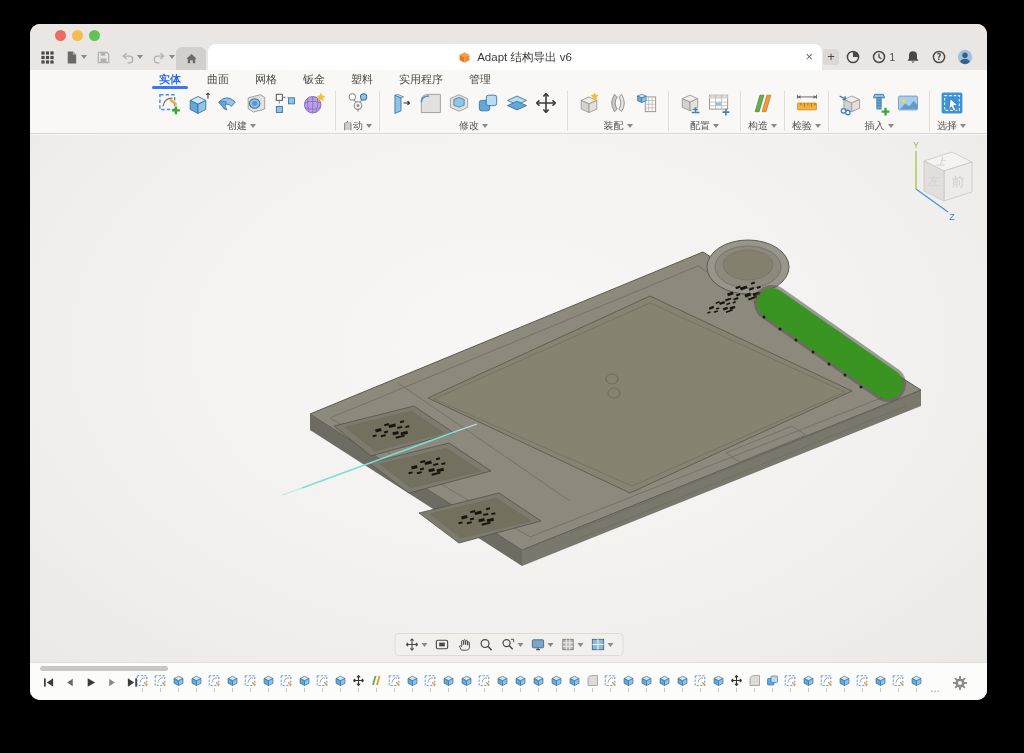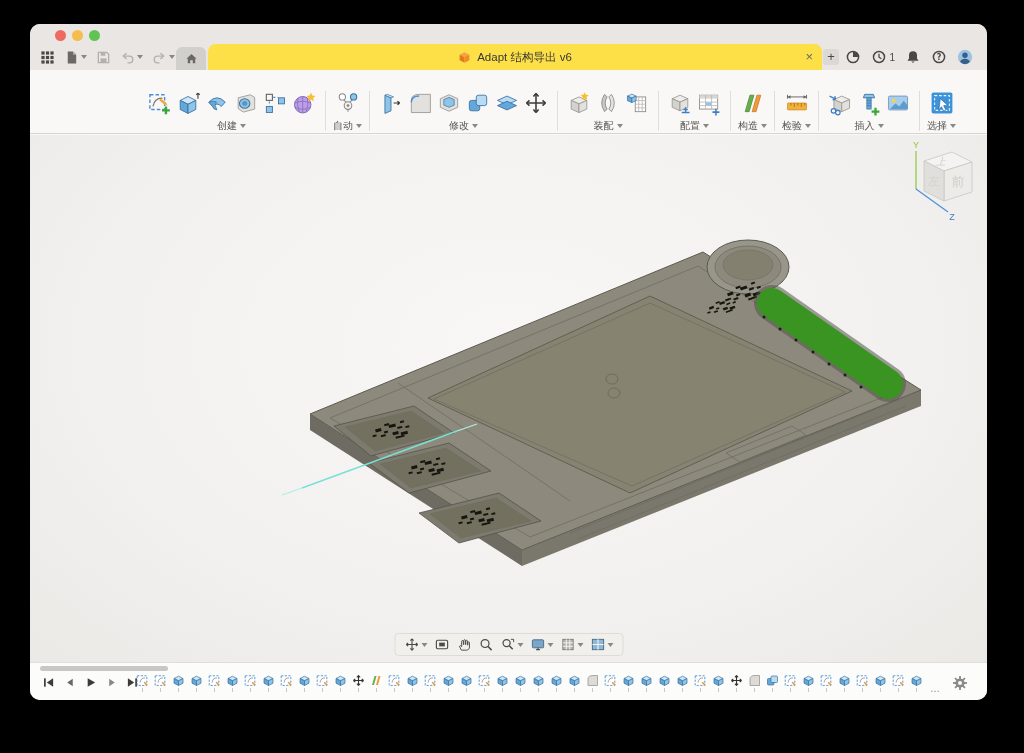--- a/index.html
+++ b/index.html
@@ -14,41 +14,41 @@
   .tl.green{left:59px;background:#61c354;}
   
   .tabrow{position:absolute;left:0;top:20px;right:0;height:26px;background:#e9e6e3;}
   .quick-icons{position:absolute;left:10px;top:3px;height:20px;display:flex;align-items:center;gap:9px;}
   .qbtn{display:flex;align-items:center;gap:2px;}
   .qbtn svg{width:15px;height:15px;display:block;}
   .caret{width:0;height:0;border-left:3px solid transparent;border-right:3px solid transparent;border-top:4px solid #8a8884;}
   .home-tab{position:absolute;left:146px;top:3px;width:30px;height:23px;background:#d2d0cc;
     border-radius:6px 6px 0 0;display:flex;align-items:center;justify-content:center;}
   .home-tab svg{width:13px;height:13px;}
-  .doc-tab{position:absolute;left:178px;right:165px;top:0;height:26px;background:#fde047;
+  .doc-tab{position:absolute;left:178px;right:165px;top:0;height:26px;background:#ffffff;
     border-radius:8px 8px 0 0;display:flex;align-items:center;justify-content:center;gap:6px;
     font-size:11.5px;color:#3a3835;}
   .doc-tab svg{width:13px;height:13px;}
   .doc-close{position:absolute;right:9px;top:5px;font-size:13px;color:#6b6965;line-height:16px;}
   .new-tab{position:absolute;right:148px;top:5px;width:16px;height:16px;background:#dbd8d5;border-radius:3px;
     text-align:center;line-height:15px;font-size:13px;color:#4a4845;}
   .right-icons{position:absolute;right:14px;top:3px;height:20px;display:flex;align-items:center;gap:10px;}
   .ricon{display:flex;align-items:center;gap:2px;}
   .ricon svg{width:16px;height:16px;display:block;}
   .badge{font-size:10px;color:#4a4845;}
   
   .toolbar{position:absolute;left:0;top:46px;right:0;height:64px;background:#f9f8f7;border-bottom:1px solid #d8d6d3;box-sizing:border-box;}
   .workspace-btn{position:absolute;left:16px;top:8px;width:80px;height:44px;background:#fff;
     border:1px solid #d2d0cc;border-radius:6px;font-size:12px;color:#3a3835;
     display:flex;align-items:center;justify-content:center;gap:6px;}
   .ribbon-tabs{position:absolute;left:116px;top:1px;height:17px;display:flex;}
   .rtab{padding:0 13px;font-size:11px;color:#4c4a47;line-height:17px;position:relative;white-space:nowrap;}
   .rtab.active{color:#2a6df4;font-weight:bold;}
   .rtab.active::after{content:"";position:absolute;left:6px;right:6px;bottom:-1px;height:3px;background:#3b77ee;border-radius:2px;}
-  .ribbon-groups{position:absolute;left:112px;top:19px;height:44px;display:flex;align-items:flex-start;}
+  .ribbon-groups{position:absolute;left:122px;top:19px;height:44px;display:flex;align-items:flex-start;}
   .group{display:flex;flex-direction:column;align-items:center;padding:0 3px;}
   .g-icons{display:flex;gap:1px;height:29px;}
   .tool-btn{width:28px;height:28px;display:flex;align-items:center;justify-content:center;border-radius:3px;}
   .tool-btn svg{width:26px;height:26px;display:block;}
   .g-label{font-size:10px;color:#55534f;margin-top:1px;display:flex;align-items:center;gap:3px;white-space:nowrap;}
   .vdiv{width:1px;height:40px;background:#dfddda;margin:2px 4px 0;}
   
   .viewport{position:absolute;left:0;top:111px;right:0;height:527px;
     background:radial-gradient(ellipse at 50% 40%, #f8f7f5 0%, #f2f1ef 60%, #eae9e6 100%);}
   .model-svg{position:absolute;left:0;top:0;}
@@ -201,20 +201,29 @@
               <circle cx="8" cy="8" r="7.2" fill="#9fc3e0"></circle>
               <circle cx="8" cy="6.2" r="2.7" fill="#35608a"></circle>
               <path d="M3 12.8 a5.6 5.6 0 0 1 10 0 A7.2 7.2 0 0 1 8 15.2 A7.2 7.2 0 0 1 3 12.8 Z" fill="#35608a"></path>
             </svg>
           </span>
         </div>
       </div>
   </div>
 
   <div class="toolbar">
+    <div class="ribbon-tabs" id="ribbon-tabs">
+        <div class="rtab active">实体</div>
+        <div class="rtab">曲面</div>
+        <div class="rtab">网格</div>
+        <div class="rtab">钣金</div>
+        <div class="rtab">塑料</div>
+        <div class="rtab">实用程序</div>
+        <div class="rtab">管理</div>
+      </div>
     <div class="ribbon-groups" id="ribbon-groups">
         <div class="group">
           <div class="g-icons">
             <div class="tool-btn">
               <span style="display: flex;">
                 <svg viewBox="0 0 30 30">
                   <rect x="4.5" y="5.5" width="17" height="17" fill="none" stroke="#4a8fd4" stroke-width="1.6" stroke-dasharray="4 2.5"></rect>
                   <path d="M8 19 Q10 9 19 9.5" fill="none" stroke="#777" stroke-width="1.4"></path>
                   <g transform="rotate(40 20 14)">
                     <rect x="15" y="12.5" width="9" height="3" rx="0.5" fill="#f0a93c"></rect>

